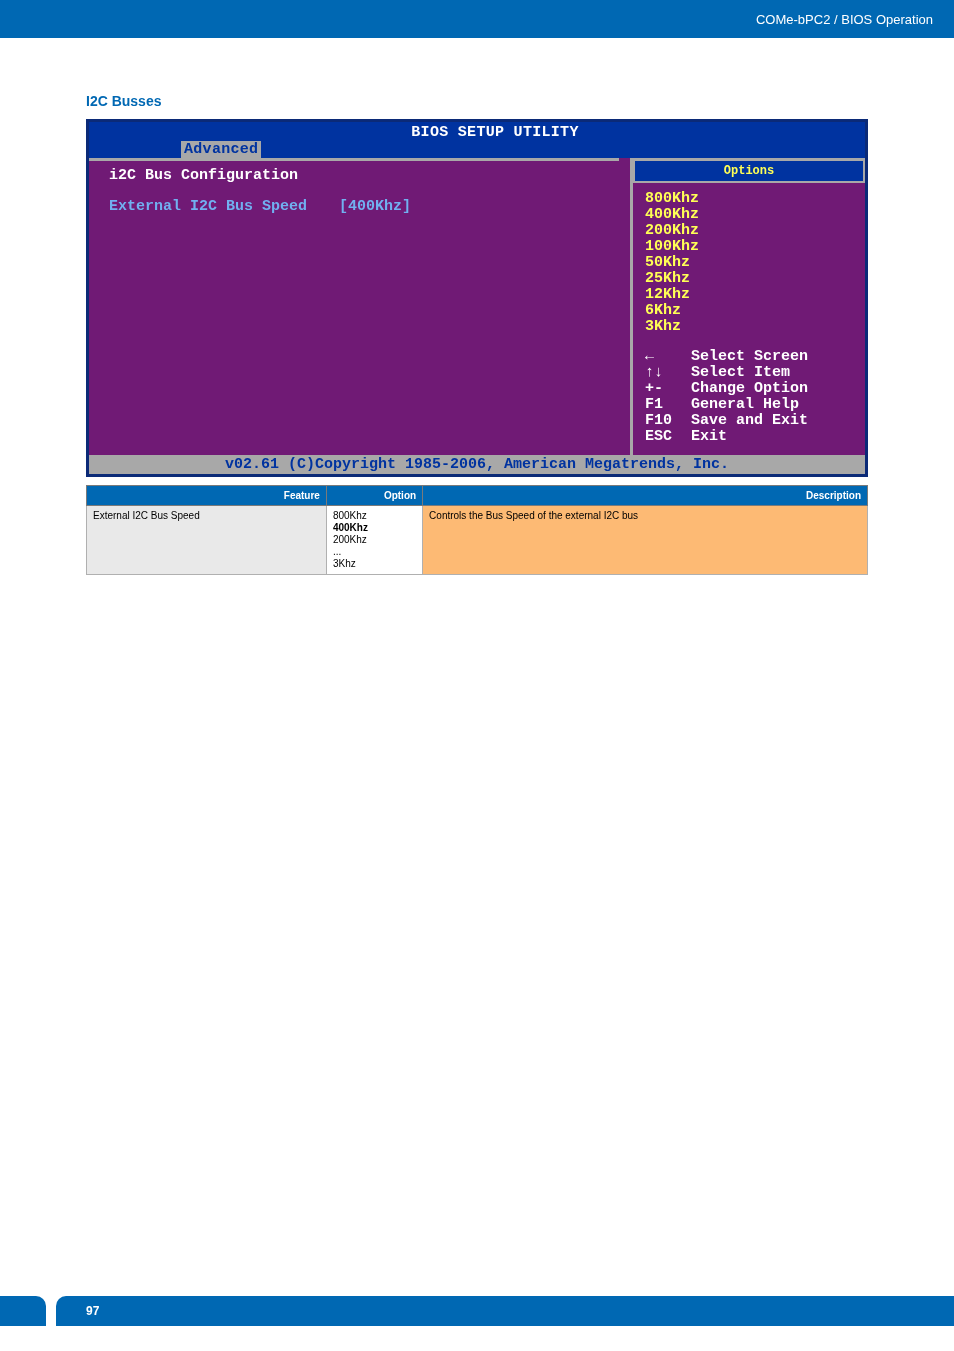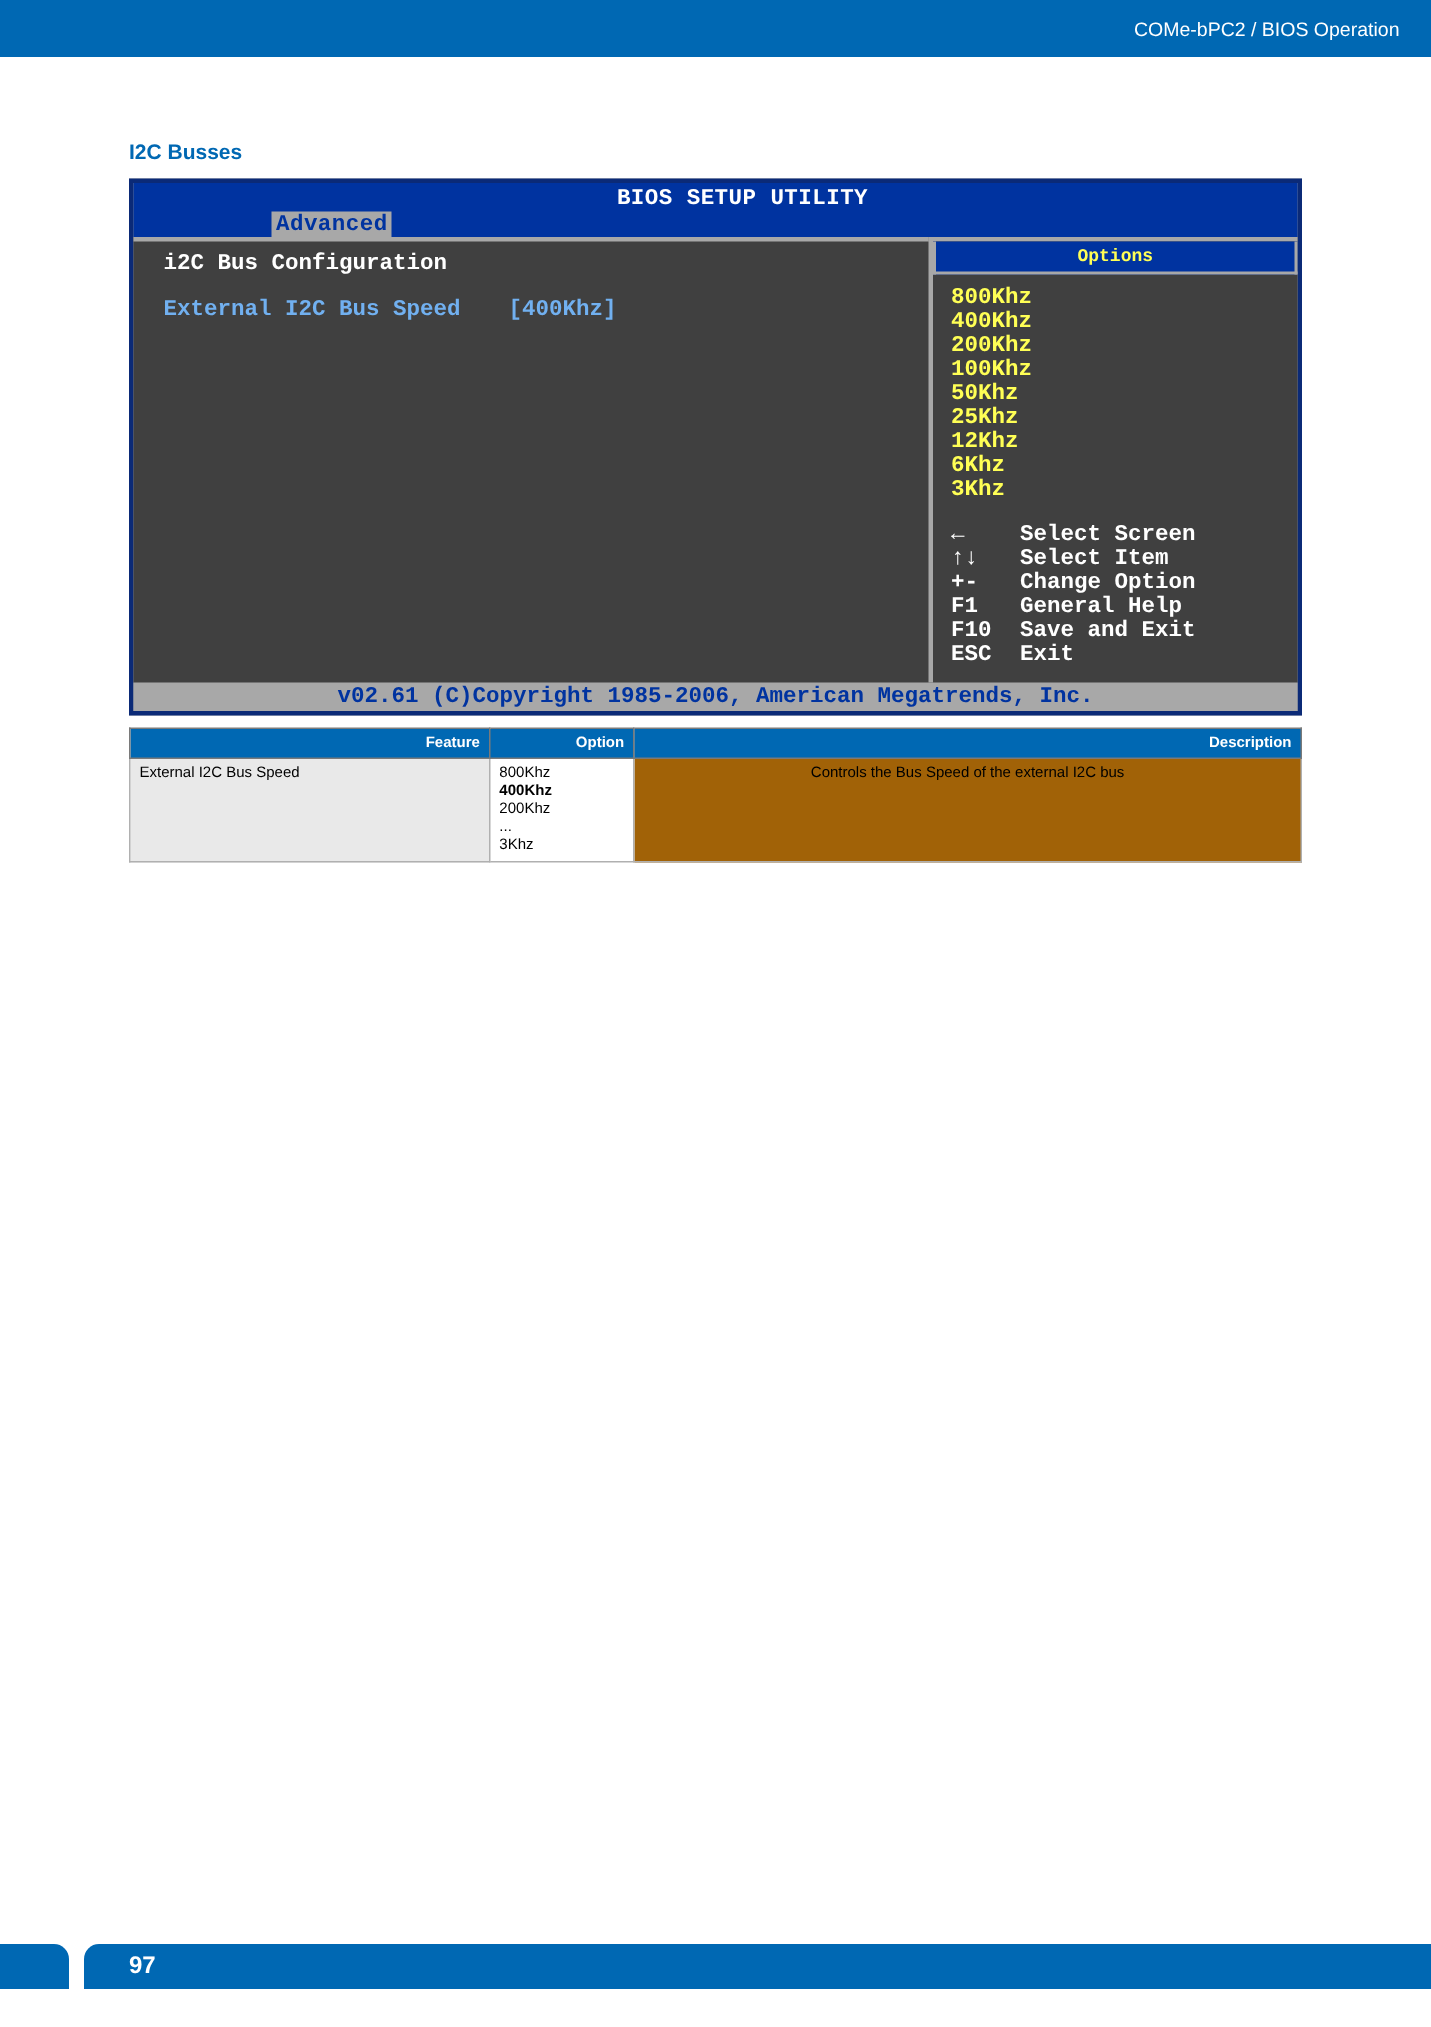--- a/index.html
+++ b/index.html
@@ -72,23 +72,24 @@
   }
   .bios-tab {
     background: #a8a8a8;
     color: #0033a0;
     padding: 0 3px;
     display: inline-block;
     font-size: 15px;
   }
   .bios-body {
     display: flex;
-    background: #404040;
+    background: #701a75;
     min-height: 290px;
     position: relative;
+    gap: 11px;
   }
   .bios-body-left {
     flex: 0 0 530px;
     border-top: 3px solid #a8a8a8;
     border-left: none;
     border-right: none;
     padding: 6px 20px 10px 20px;
     color: #fff;
   }
   .bios-left-title {
@@ -151,42 +152,42 @@
     border: 1px solid #7a7a7a;
   }
   .feature-table td {
     border: 1px solid #b0b0b0;
     padding: 4px 6px;
     vertical-align: top;
     line-height: 12px;
   }
   .feature-table td:first-child { background: #e9e9e9; }
   .feature-table td:nth-child(2) { background: #fff; }
-  .feature-table td:nth-child(3) { background: #a16207; text-align: center; }
+  .feature-table td:nth-child(3) { background: #fdba74; }
 
   
   .footer-band {
     position: absolute;
     bottom: 25px;
     left: 0;
     width: 100%;
     height: 30px;
   }
   .footer-bar {
     position: absolute;
     left: 56px;
     right: 0;
     height: 30px;
     background: #0068b3;
     border-top-left-radius: 10px;
     display: flex;
     align-items: center;
     padding-left: 30px;
     color: #fff;
-    font-size: 16px;
+    font-size: 12px;
     font-weight: bold;
   }
   .footer-strip {
     position: absolute;
     left: 0;
     width: 46px;
     height: 30px;
     background: #0068b3;
     border-top-right-radius: 10px;
   }

